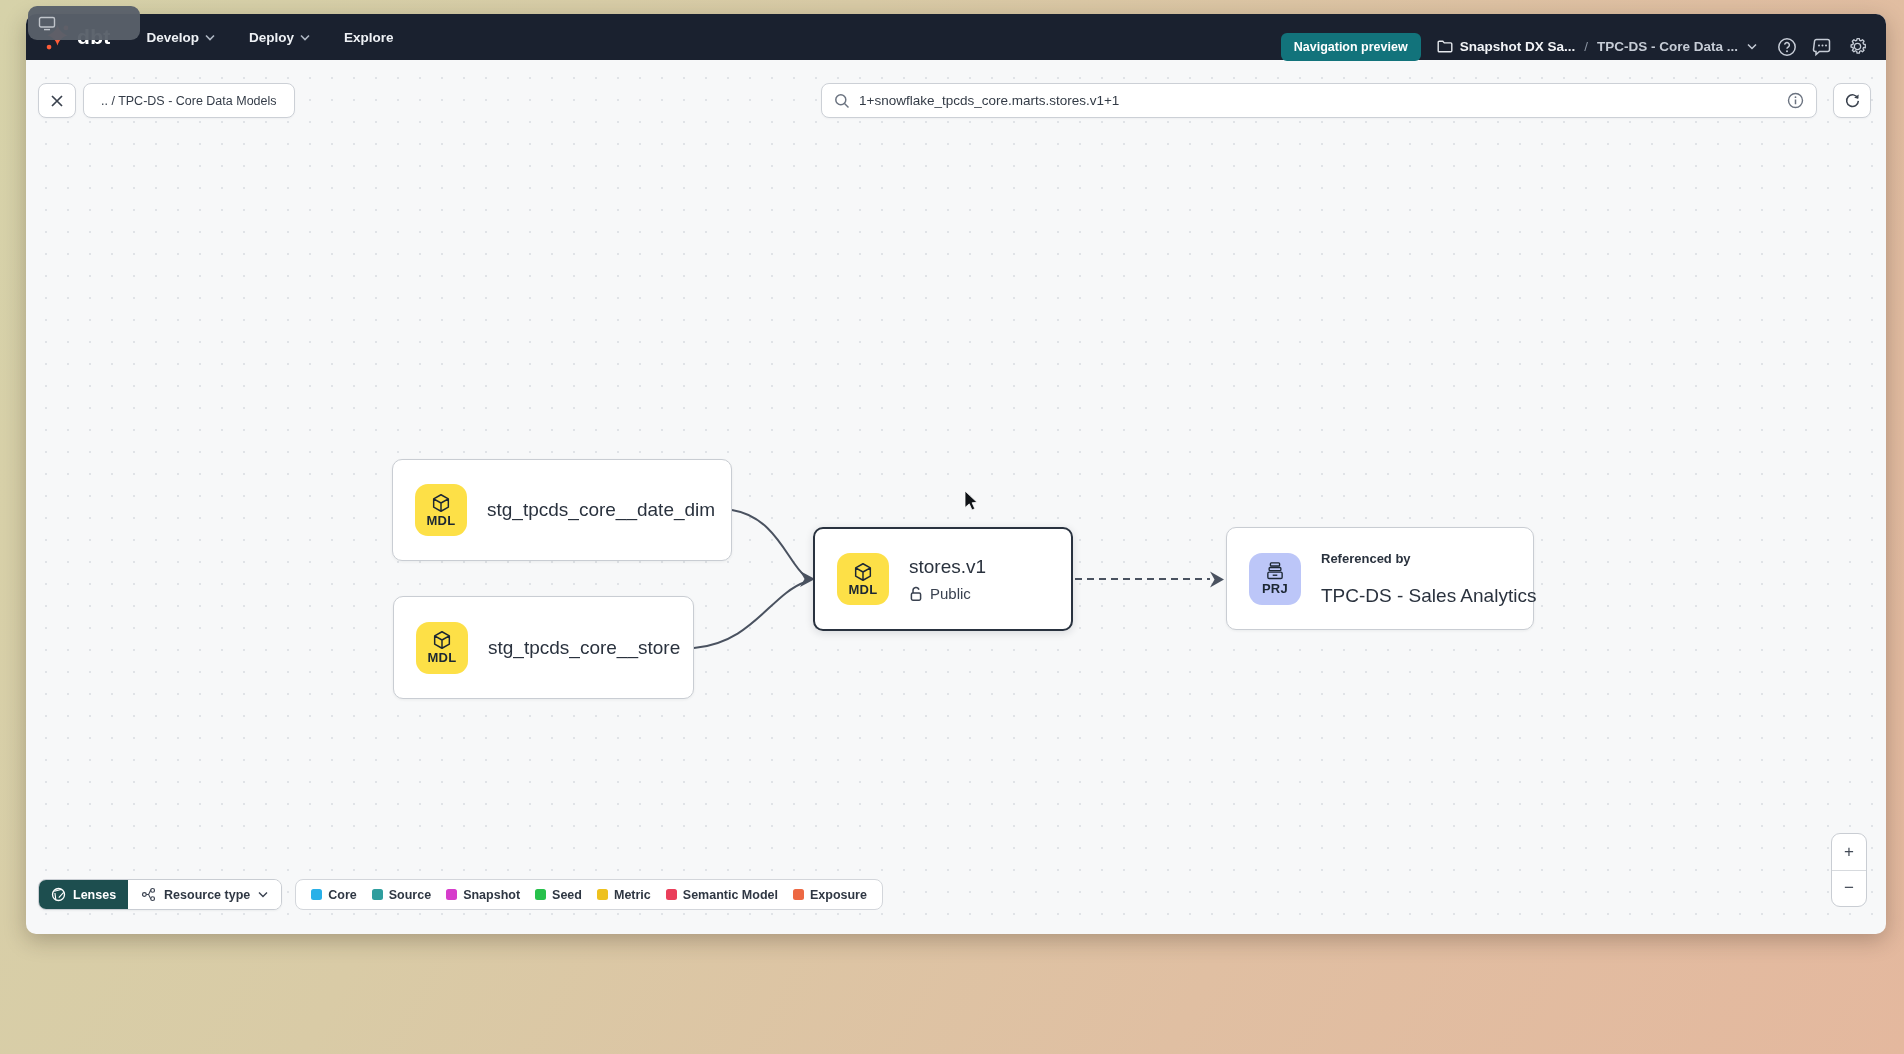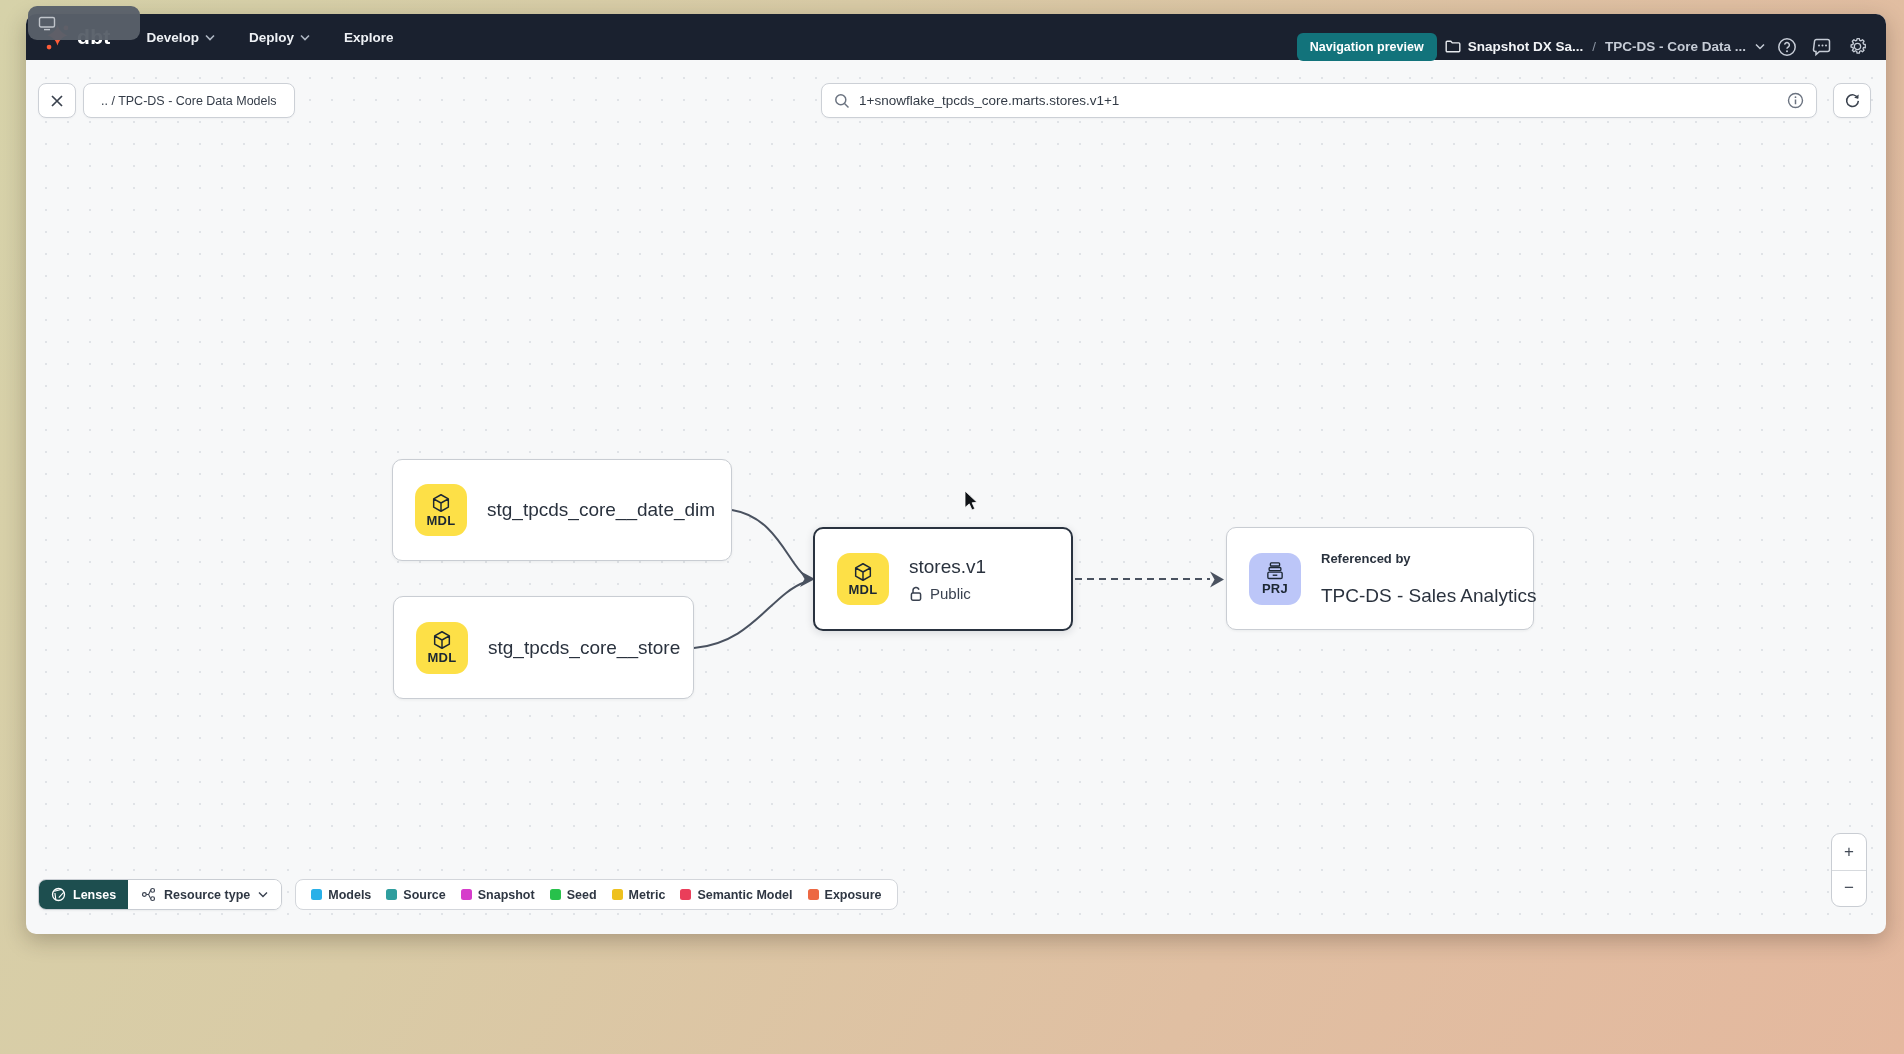--- a/index.html
+++ b/index.html
@@ -26,21 +26,21 @@
 
   
   .navbar {
     height:46px; background:#1a212f; display:flex; align-items:center;
     padding:0 18px; position:relative; z-index:10;
   }
   .logo { display:flex; align-items:center; gap:6px; margin-right:36px; }
   .logo-text { color:#ffffff; font-size:21px; font-weight:700; letter-spacing:.3px; }
   .nav-item { color:#eef1f5; font-size:13.5px; font-weight:600; margin-right:34px;
     display:flex; align-items:center; gap:6px; cursor:pointer; }
-  .nav-right { margin-left:auto; display:flex; align-items:center; gap:8px;margin-top:19px; }
+  .nav-right { margin-left:auto; display:flex; align-items:center; gap:16px;margin-top:19px; }
   .preview-badge { background:#12737b; color:#fff; font-size:12.5px; font-weight:600;
     padding:7px 13px; border-radius:6px; }
   .breadcrumb { display:flex; align-items:center; gap:9px; }
   .crumb-account { color:#f2f4f7; font-weight:700; font-size:13.5px; display:flex; align-items:center; gap:7px; }
   .crumb-sep { color:#8a93a1; font-size:13.5px; }
   .crumb-project { color:#c6ccd6; font-size:13.5px; font-weight:600; }
   .nav-icons { display:flex; align-items:center; gap:15px; margin-left:4px; }
   .nav-icons svg { display:block; }
 
   
@@ -297,21 +297,21 @@
           <span>Resource type</span>
           <svg width="10" height="7" viewBox="0 0 10 7">
             <polyline points="1,1.5 5,5.5 9,1.5" fill="none" stroke="#3a4250" stroke-width="1.4"></polyline>
           </svg>
         </div>
       </div>
 
       <div class="legend-chip">
         <span class="legend-item">
           <span class="swatch" style="background:#29b0e8"></span>
-          <span>Models</span>
+          <span>Core</span>
         </span>
         <span class="legend-item">
           <span class="swatch" style="background:#2f9e9e"></span>
           <span>Source</span>
         </span>
         <span class="legend-item">
           <span class="swatch" style="background:#d63ccb"></span>
           <span>Snapshot</span>
         </span>
         <span class="legend-item">

